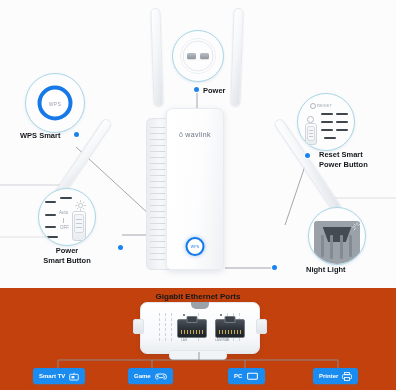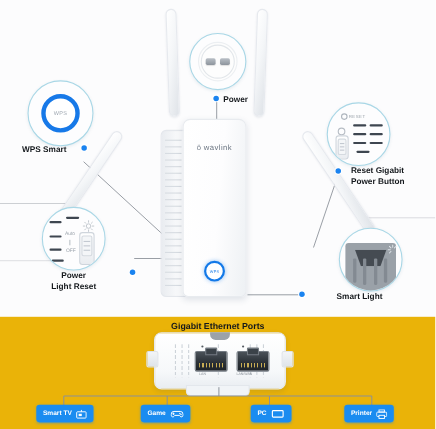--- a/index.html
+++ b/index.html
@@ -82,21 +82,21 @@
 
   
   #nl-shade{position:absolute;left:50%;top:34%;transform:translateX(-50%);
     width:34px;height:15px;background:#454b52;
     clip-path:polygon(8% 0,92% 0,76% 100%,24% 100%);}
   #nl-base{position:absolute;left:50%;top:24%;transform:translateX(-50%);
     width:46px;height:44px;background:#9aa1a8;border-radius:3px;}
   .nl-fin{position:absolute;width:3px;background:#838a92;border-radius:1px;}
 
   
-  #bottom-panel{position:absolute;left:0;top:288px;width:396px;height:102px;background:#eab308;}
+  #bottom-panel{position:absolute;left:0;top:288px;width:396px;height:102px;background:#c2410c;}
   #ports-title{position:absolute;left:0;top:4px;width:396px;text-align:center;
     font-size:8px;font-weight:bold;color:#14181c;}
   #port-box{position:absolute;left:140px;top:14px;width:118px;height:50px;
     background:linear-gradient(180deg,#ffffff 0%,#f6f8fa 70%,#e9edf1 100%);
     border:1px solid #e5e9ee;border-radius:7px;box-shadow:0 2px 5px rgba(40,60,90,.12);}
   .ear{position:absolute;top:16px;width:9px;height:13px;
     background:linear-gradient(180deg,#f3f5f7,#dfe4e9);border:1px solid #dfe3e8;border-radius:2px;}
   #nub{position:absolute;left:50%;top:-1px;transform:translateX(-50%);
     width:18px;height:7px;background:#9ba2a9;border-radius:0 0 5px 5px;}
   .rj45{position:absolute;top:16px;width:28px;height:17px;
@@ -211,21 +211,21 @@
                   border:1px solid #b6bcc4;"></div>
       <div class="switch-body" style="left:7px;top:29px;width:10px;height:20px;">
         <div class="switch-knob" style="left:1px;top:2px;right:1px;height:13px;">
           <div class="knob-line" style="top:3px;"></div>
           <div class="knob-line" style="top:6px;"></div>
           <div class="knob-line" style="top:9px;"></div>
         </div>
       </div>
     </div>
     <div class="clabel" style="left:319px;top:150px;">
-      <div>Reset Gigabit</div>
+      <div>Reset Smart</div>
       <div>Power Button</div>
     </div>
     <div class="dot" style="left:305px;top:153px;"></div>
 
     <div class="callout" style="left:38px;top:188px;width:56px;height:56px;">
       <div class="r-slat" style="left:6px;top:12px;width:11px;"></div>
       <div class="r-slat" style="left:21px;top:8px;width:12px;"></div>
       <div class="r-slat" style="left:6px;top:25px;width:11px;"></div>
       <div class="r-slat" style="left:6px;top:37px;width:11px;"></div>
       <div class="r-slat" style="left:8px;top:47px;width:11px;"></div>
@@ -248,42 +248,42 @@
       <div class="switch-body" style="left:33px;top:22px;width:12px;height:28px;">
         <div class="switch-knob" style="left:1px;top:2px;right:1px;height:17px;">
           <div class="knob-line" style="top:4px;"></div>
           <div class="knob-line" style="top:8px;"></div>
           <div class="knob-line" style="top:12px;"></div>
         </div>
       </div>
     </div>
     <div class="clabel" style="left:37px;top:246px;text-align:center;width:60px;">
       <div>Power</div>
-      <div>Light Reset</div>
+      <div>Smart Button</div>
     </div>
     <div class="dot" style="left:118px;top:245px;"></div>
 
     <div class="callout" style="left:308px;top:207px;width:56px;height:56px;">
       <div id="nl-base"></div>
       <div id="nl-shade"></div>
       <div class="nl-fin" style="left:12px;top:27px;height:22px;"></div>
       <div class="nl-fin" style="left:21px;top:27px;height:24px;"></div>
       <div class="nl-fin" style="left:31px;top:27px;height:24px;"></div>
       <div class="nl-fin" style="left:40px;top:27px;height:22px;"></div>
       <svg viewBox="0 0 12 12" style="position:absolute;left:43px;top:14px;width:10px;height:10px;">
         <g stroke="#dde2e7" stroke-width="1.1" stroke-linecap="round">
           <line x1="6" y1="1" x2="6" y2="3.4"></line>
             <line x1="1" y1="6" x2="3.4" y2="6"></line>
           <line x1="2.4" y1="2.4" x2="4.1" y2="4.1"></line>
             <line x1="9.6" y1="2.4" x2="7.9" y2="4.1"></line>
           <line x1="2.4" y1="9.6" x2="4.1" y2="7.9"></line>
         </g>
       </svg>
     </div>
-    <div class="clabel" style="left:306px;top:265px;">Smart Light</div>
+    <div class="clabel" style="left:306px;top:265px;">Night Light</div>
     <div class="dot" style="left:272px;top:265px;"></div>
 
   </div>
 
   <div id="bottom-panel">
 
     <div id="ports-title">Gigabit Ethernet Ports</div>
 
     <div id="port-box">
       <div id="nub"></div>

